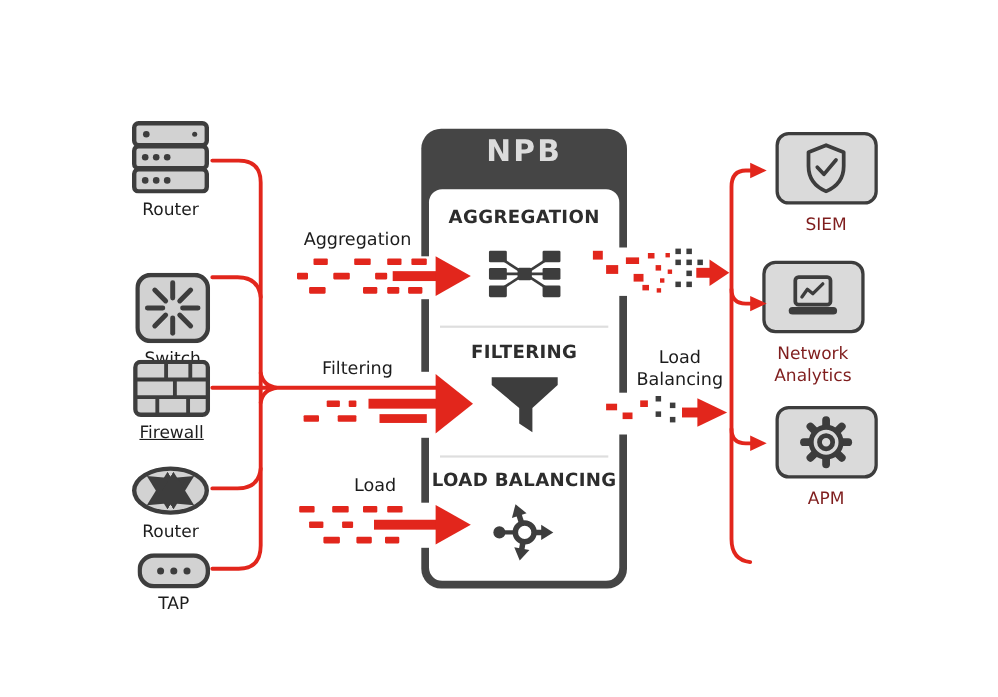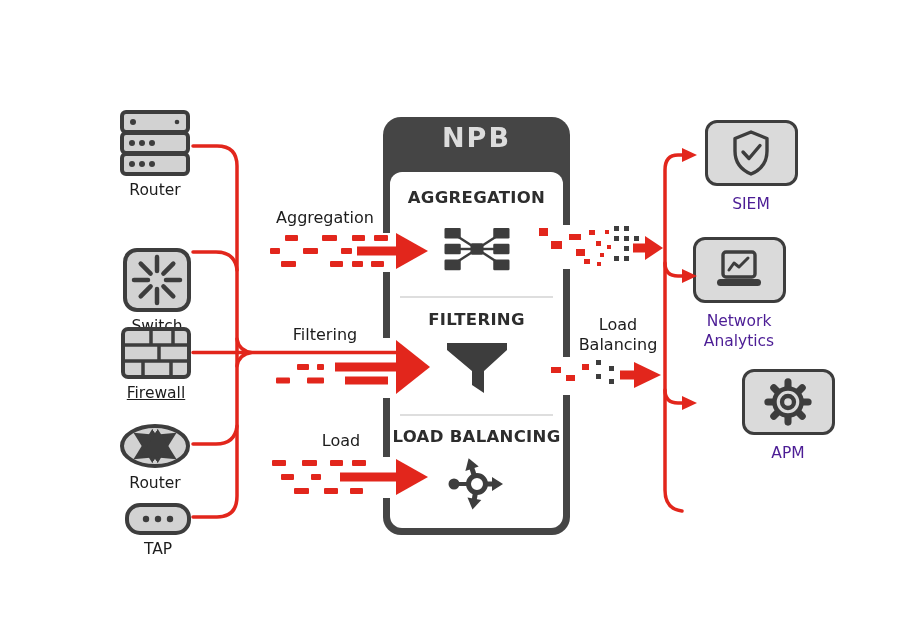--- a/index.html
+++ b/index.html
@@ -4,21 +4,21 @@
 <style>
   html,body{margin:0;padding:0;background:#fff;}
   .stage{position:relative;width:907px;height:634px;background:#ffffff;overflow:hidden;
          font-family:"DejaVu Sans","Liberation Sans",sans-serif;color:#1c1c1c;}
   .node{position:absolute;width:72px;text-align:center;}
   .node .ic{display:block;margin:0 auto;}
   .node .lbl{margin-top:5px;font-size:15.5px;line-height:18px;color:#1c1c1c;}
   .dest{position:absolute;width:110px;text-align:center;}
   .card{width:93px;height:66px;margin:0 auto;background:#dadada;border:3.5px solid #3d3d3d;
         border-radius:12px;box-sizing:border-box;display:flex;align-items:center;justify-content:center;}
-  .dest .lbl{margin-top:8px;font-size:15.5px;line-height:20px;color:#4c1d95;}
+  .dest .lbl{margin-top:8px;font-size:15.5px;line-height:20px;color:#7f1d1d;}
   .flowlbl{position:absolute;font-size:16px;color:#1c1c1c;text-align:center;line-height:20px;}
   
   .npb{position:absolute;left:383px;top:117px;width:187px;height:418px;background:#454545;
        border-radius:18px;}
   .npb-title{position:absolute;left:0;top:0;width:100%;height:40px;display:flex;align-items:center;
        justify-content:center;font-size:27px;font-weight:bold;letter-spacing:2px;color:#dcdcdc;border-radius:19px;}
   .npb-panel{position:absolute;left:7px;top:55px;right:7px;bottom:7px;background:#ffffff;
        border-radius:12px;}
   .sec-title{position:absolute;left:0;width:100%;text-align:center;font-size:16.5px;font-weight:bold;
        letter-spacing:.3px;color:#2d2d2d;}
@@ -192,21 +192,21 @@
     <div class="card">
       <svg width="52" height="40" viewBox="0 0 50 40">
         <rect x="9" y="2" width="32" height="25" rx="3" fill="none" stroke="#3d3d3d" stroke-width="3.4"></rect>
         <polyline points="15,20 20,13 25,17 34,8" fill="none" stroke="#3d3d3d" stroke-width="3" stroke-linecap="round" stroke-linejoin="round"></polyline>
         <rect x="3" y="29" width="44" height="7" rx="3.5" fill="#3d3d3d"></rect>
       </svg>
     </div>
     <div class="lbl">Network Analytics</div>
   </div>
 
-  <div class="dest" style="left:733px;top:369px;">
+  <div class="dest" style="left:696px;top:369px;">
     <div class="card">
       <svg width="50" height="50" viewBox="0 0 46 46">
         <g stroke="#3d3d3d" stroke-width="6.5" stroke-linecap="round">
           <line x1="34.5" y1="23" x2="41.5" y2="23"></line>
             <line x1="31.1" y1="14.9" x2="36.1" y2="9.9"></line>
           <line x1="23" y1="11.5" x2="23" y2="4.5"></line>
             <line x1="14.9" y1="14.9" x2="9.9" y2="9.9"></line>
           <line x1="11.5" y1="23" x2="4.5" y2="23"></line>
             <line x1="14.9" y1="31.1" x2="9.9" y2="36.1"></line>
           <line x1="23" y1="34.5" x2="23" y2="41.5"></line>

